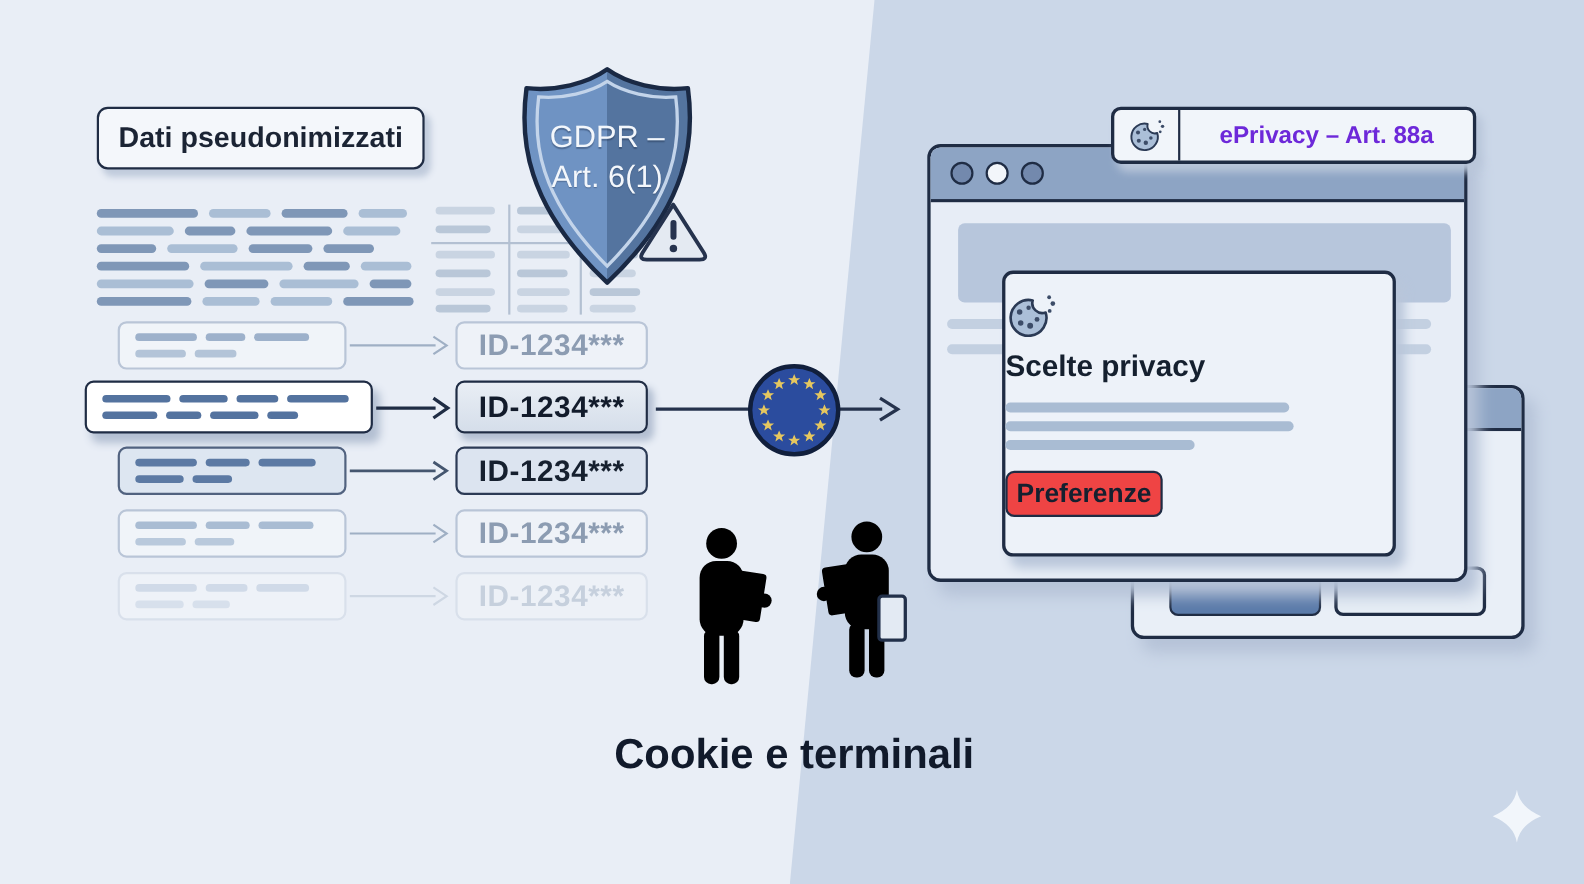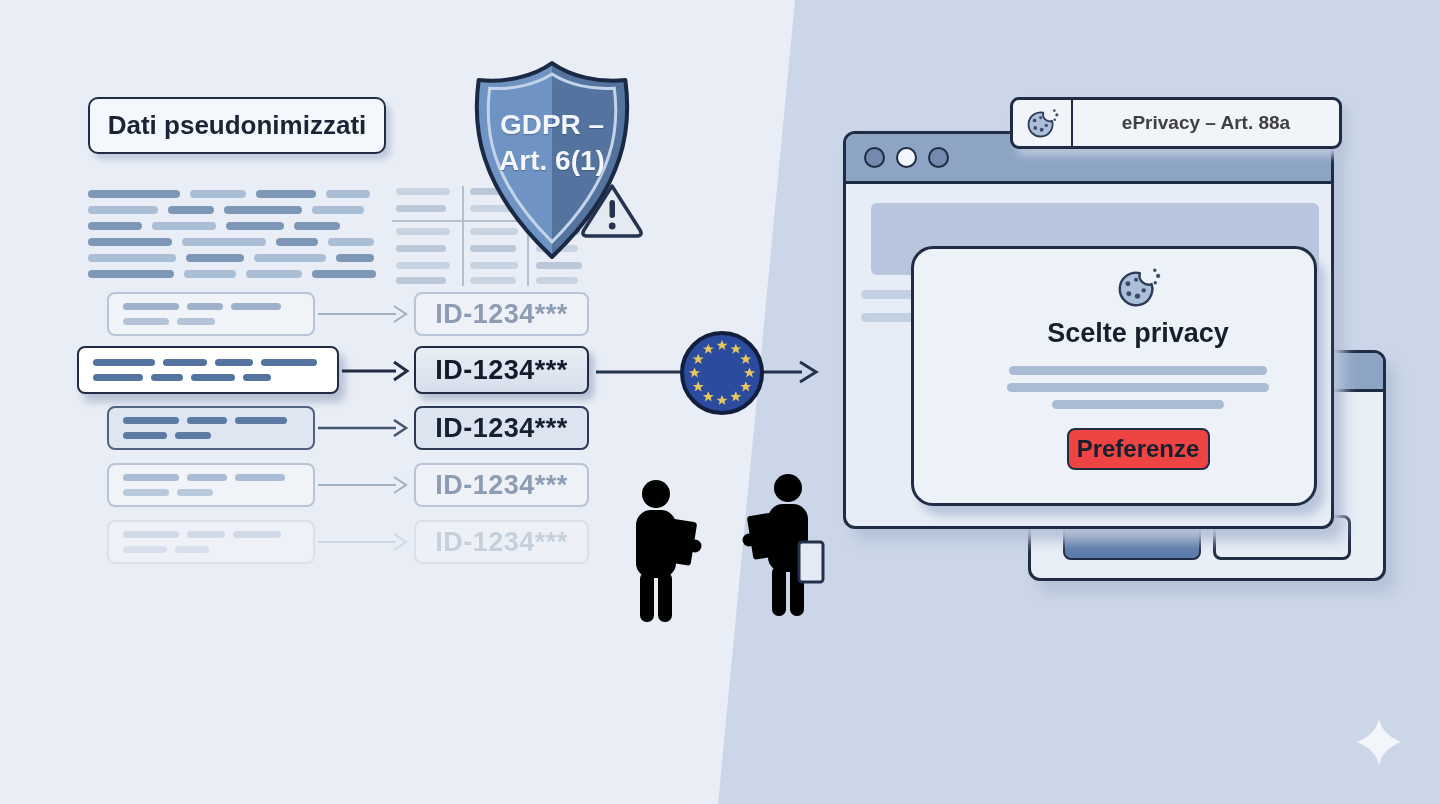--- a/index.html
+++ b/index.html
@@ -21,21 +21,21 @@
   .tagbox{display:flex;align-items:center;justify-content:center;
           background:#f4f7fb;border:2.5px solid #1f2c44;border-radius:10px;
           box-shadow:5px 6px 6px #c0cbdc;font-size:26px;font-weight:700;}
 
   
   .mt-dash{position:absolute;height:7px;border-radius:3.5px;}
   .mt-line{position:absolute;background:#b3c0d2;}
 
   
   .shield-text{position:absolute;width:100%;text-align:center;color:#f3f7fc;
-               font-size:28px;font-weight:700;text-shadow:0 1px 1px rgba(20,35,60,.35);}
+               font-size:28px;font-weight:400;text-shadow:0 1px 1px rgba(20,35,60,.35);}
 
   
   .srcbox{position:absolute;border-radius:8px;display:flex;flex-direction:column;
           justify-content:center;gap:8px;padding:0 14px;box-sizing:border-box;}
   .idbox{position:absolute;border-radius:8px;display:flex;align-items:center;
          justify-content:center;font-weight:700;font-size:27px;letter-spacing:.5px;
          box-sizing:border-box;}
   .r-light .srcbox{background:#f0f4f9;border:2px solid #b9c5d7;}
   .r-light .idbox{background:#eef2f8;border:2px solid #b9c5d7;color:#8c9cb2;}
   .r-strong .srcbox{background:#ffffff;border:2.5px solid #1f2c44;box-shadow:6px 8px 8px #b3bfd2;}
@@ -52,36 +52,36 @@
   .win{position:absolute;background:#e7edf6;border:3px solid #1f2c44;border-radius:12px;
        box-shadow:10px 12px 14px #b6c3d8;}
   .winbar{position:absolute;left:0;top:0;right:0;background:#8da4c4;
           border-bottom:3px solid #1f2c44;border-radius:9px 9px 0 0;
           display:flex;align-items:center;padding-left:18px;gap:11px;}
   .dot{width:21px;height:21px;border-radius:50%;border:2.5px solid #1f2c44;box-sizing:border-box;}
   .dot-dark{background:#7389ad;} .dot-light{background:#f3f6fa;}
   .wline{position:absolute;height:9px;background:#c3d0e1;border-radius:4.5px;}
 
   
-  .dialog{position:absolute;background:#edf2f9;border:3px solid #1f2c44;border-radius:22px;
-          box-shadow:8px 10px 10px #b9c6da;display:flex;flex-direction:column;align-items:center;padding-left:48px;}
+  .dialog{position:absolute;background:#edf2f9;border:3px solid #1f2c44;border-radius:10px;
+          box-shadow:8px 10px 10px #b9c6da;display:flex;flex-direction:column;}
   .dlg-title{font-size:27px;font-weight:700;color:#15202f;margin-top:8px;}
   .dlg-line{height:9px;background:#a9bcd3;border-radius:4.5px;}
   .btn{display:flex;align-items:center;justify-content:center;border-radius:8px;
        font-size:24px;font-weight:700;box-sizing:border-box;cursor:pointer;}
   .btn-primary{background:#5a7aa9;border:2.5px solid #1f2c44;color:#f4f8fc;}
   .btn-secondary{background:#ef4444;border:2.5px solid #1f2c44;color:#15202f;}
 
   
   .badge{position:absolute;display:flex;background:#f1f5fa;border:3px solid #1f2c44;
          border-radius:9px;box-shadow:6px 7px 8px #b9c6da;box-sizing:border-box;}
   .badge-ic{width:58px;display:flex;align-items:center;justify-content:center;
             border-right:2.5px solid #1f2c44;}
   .badge-tx{flex:1;display:flex;align-items:center;justify-content:center;
-            font-size:19px;font-weight:700;color:#404040;}
+            font-size:22px;font-weight:700;color:#6d28d9;}
 
   .caption{position:absolute;text-align:center;font-size:38px;font-weight:700;
            color:#111a2b;line-height:45px;}
 </style>
 </head>
 <body>
 
 <svg width="0" height="0" style="position:absolute" aria-hidden="true">
   <defs>
     <g id="ic-cookie">
@@ -370,18 +370,19 @@
 
   <div class="badge" style="left:1010px;top:97px;width:332px;height:52px;">
     <div class="badge-ic">
       <svg width="34" height="34" viewBox="0 0 48 48">
           <use href="#ic-cookie"></use>
         </svg>
     </div>
     <div class="badge-tx">ePrivacy – Art. 88a</div>
   </div>
 
+  <div class="caption" style="left:552px;top:664px;width:340px;">Cookie e terminali</div>
 
   <svg class="abs" style="left:1356px;top:717px;" width="46" height="50" viewBox="0 0 46 50">
     <path d="M23,1 Q25.5,17 45,25 Q25.5,33 23,49 Q20.5,33 1,25 Q20.5,17 23,1 Z" fill="#f2f6fb"></path>
   </svg>
 
 </div>
 
 </body></html>

